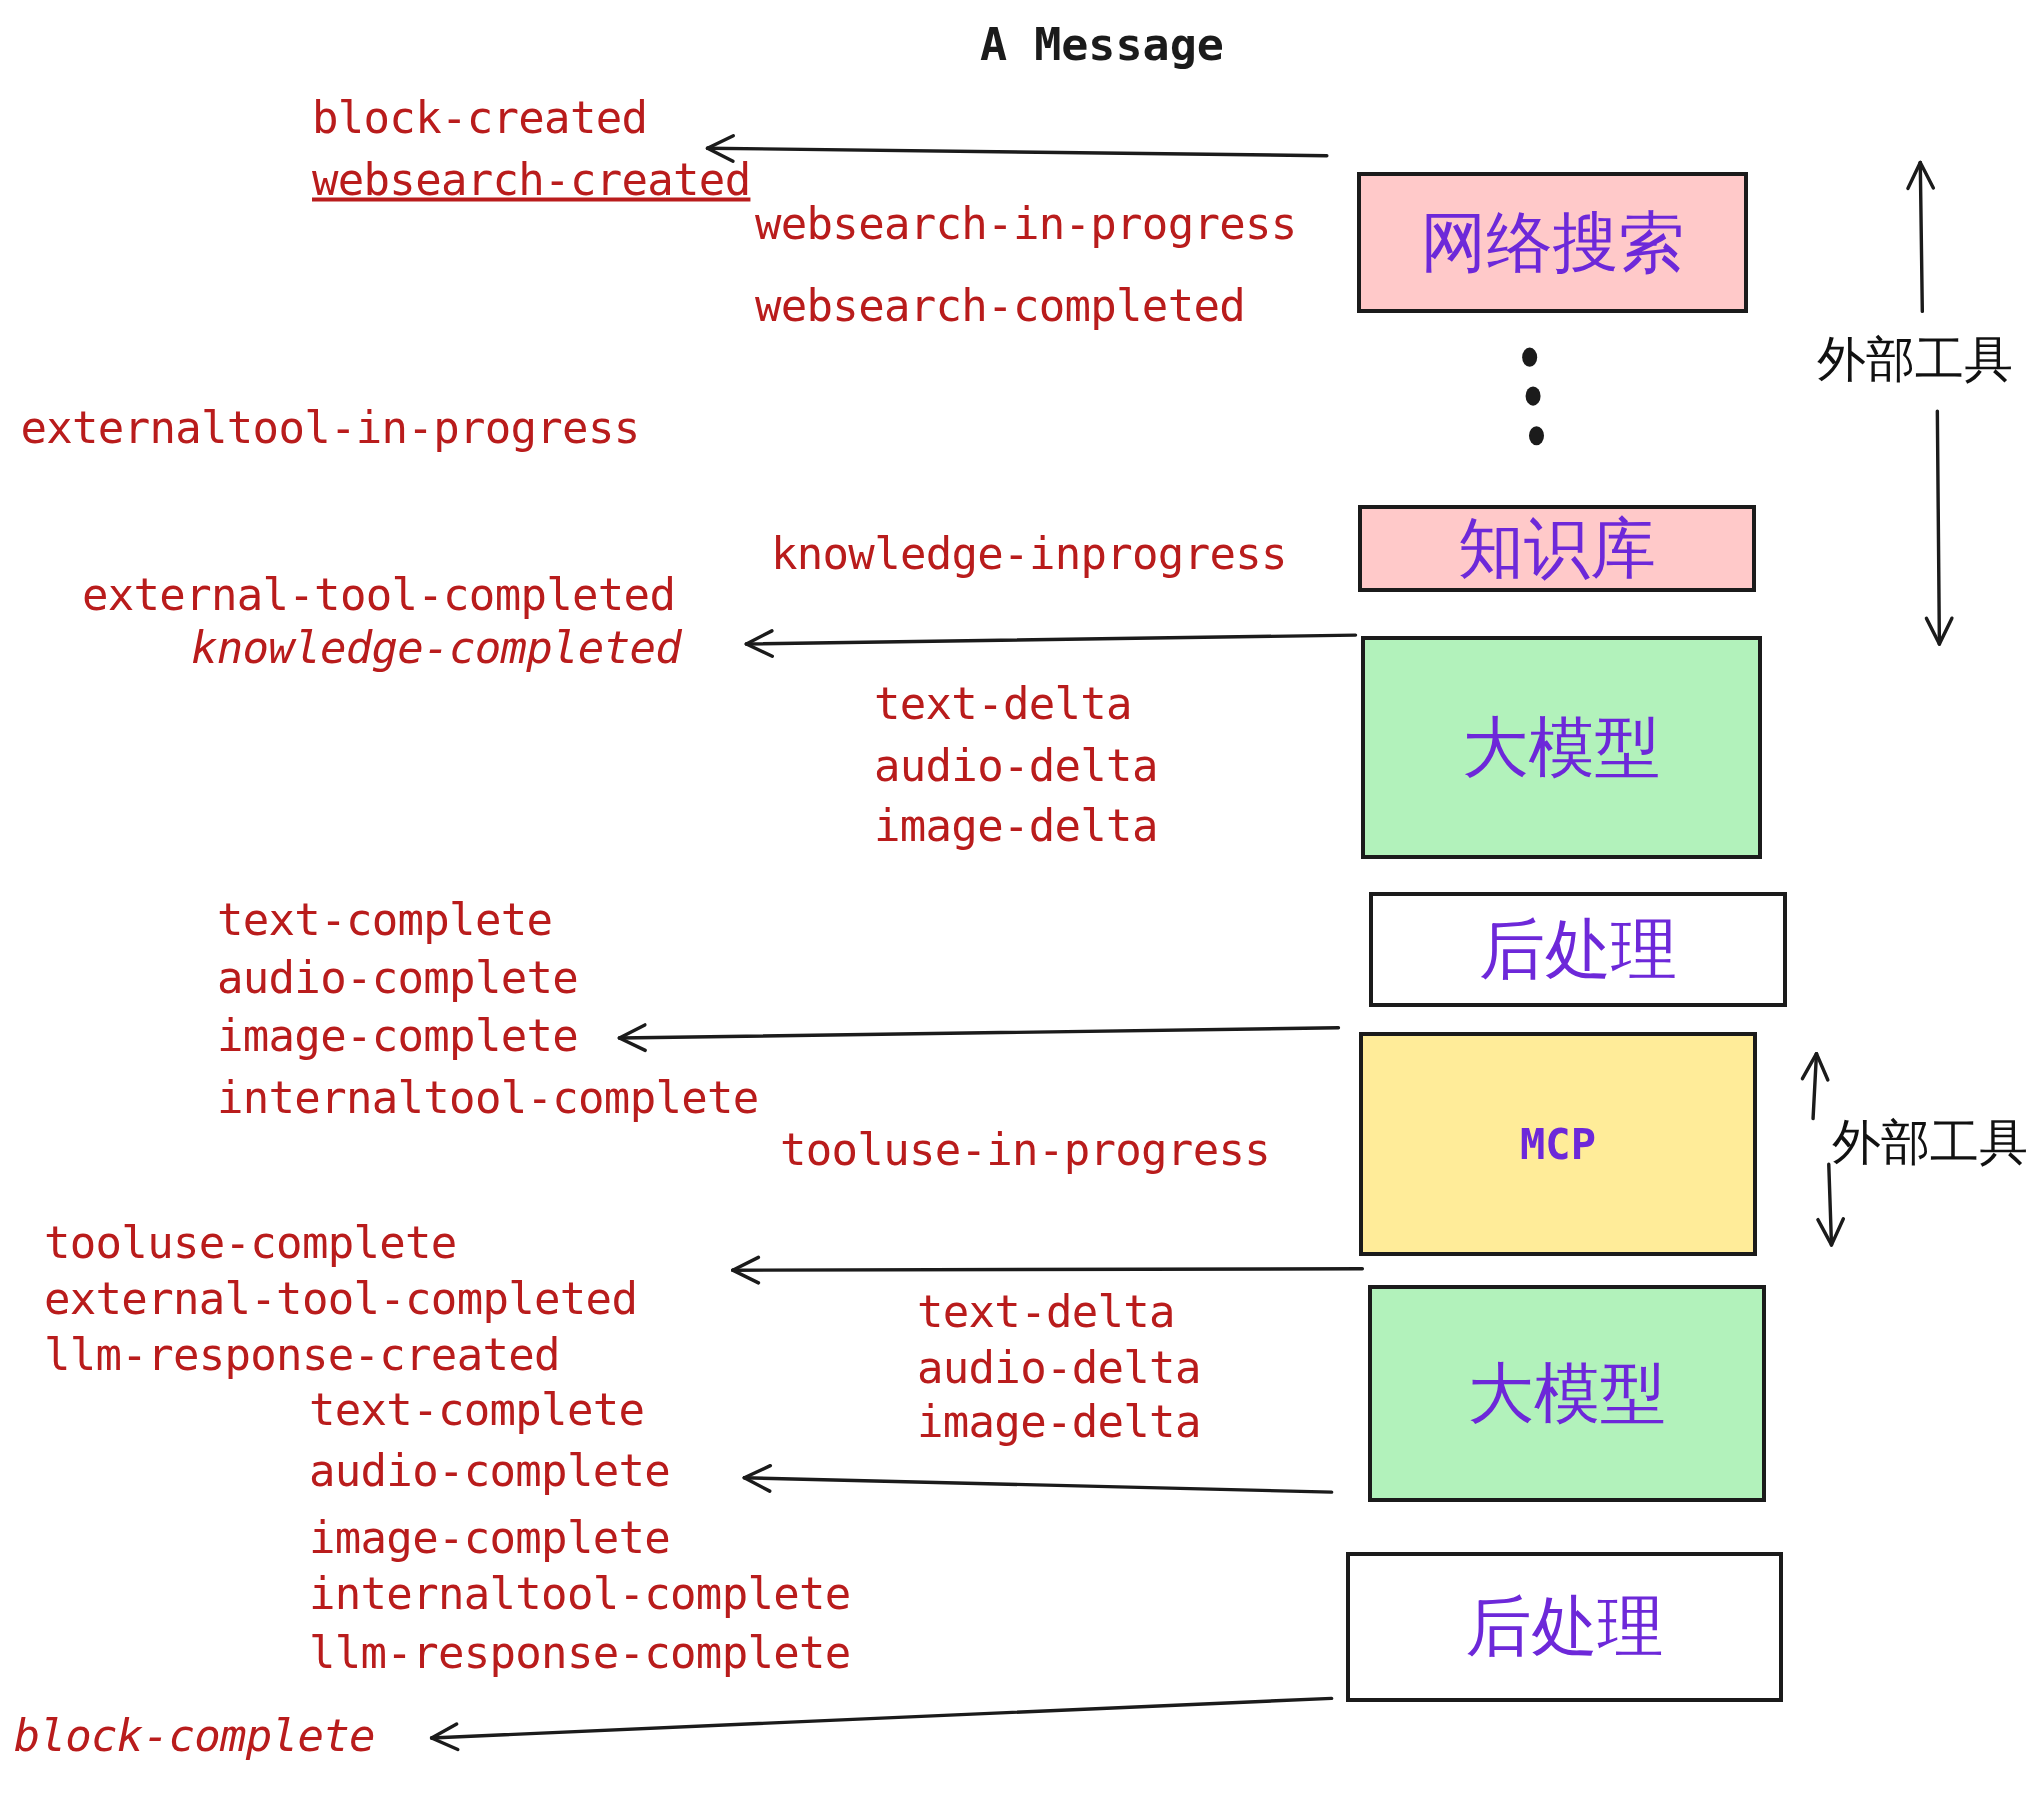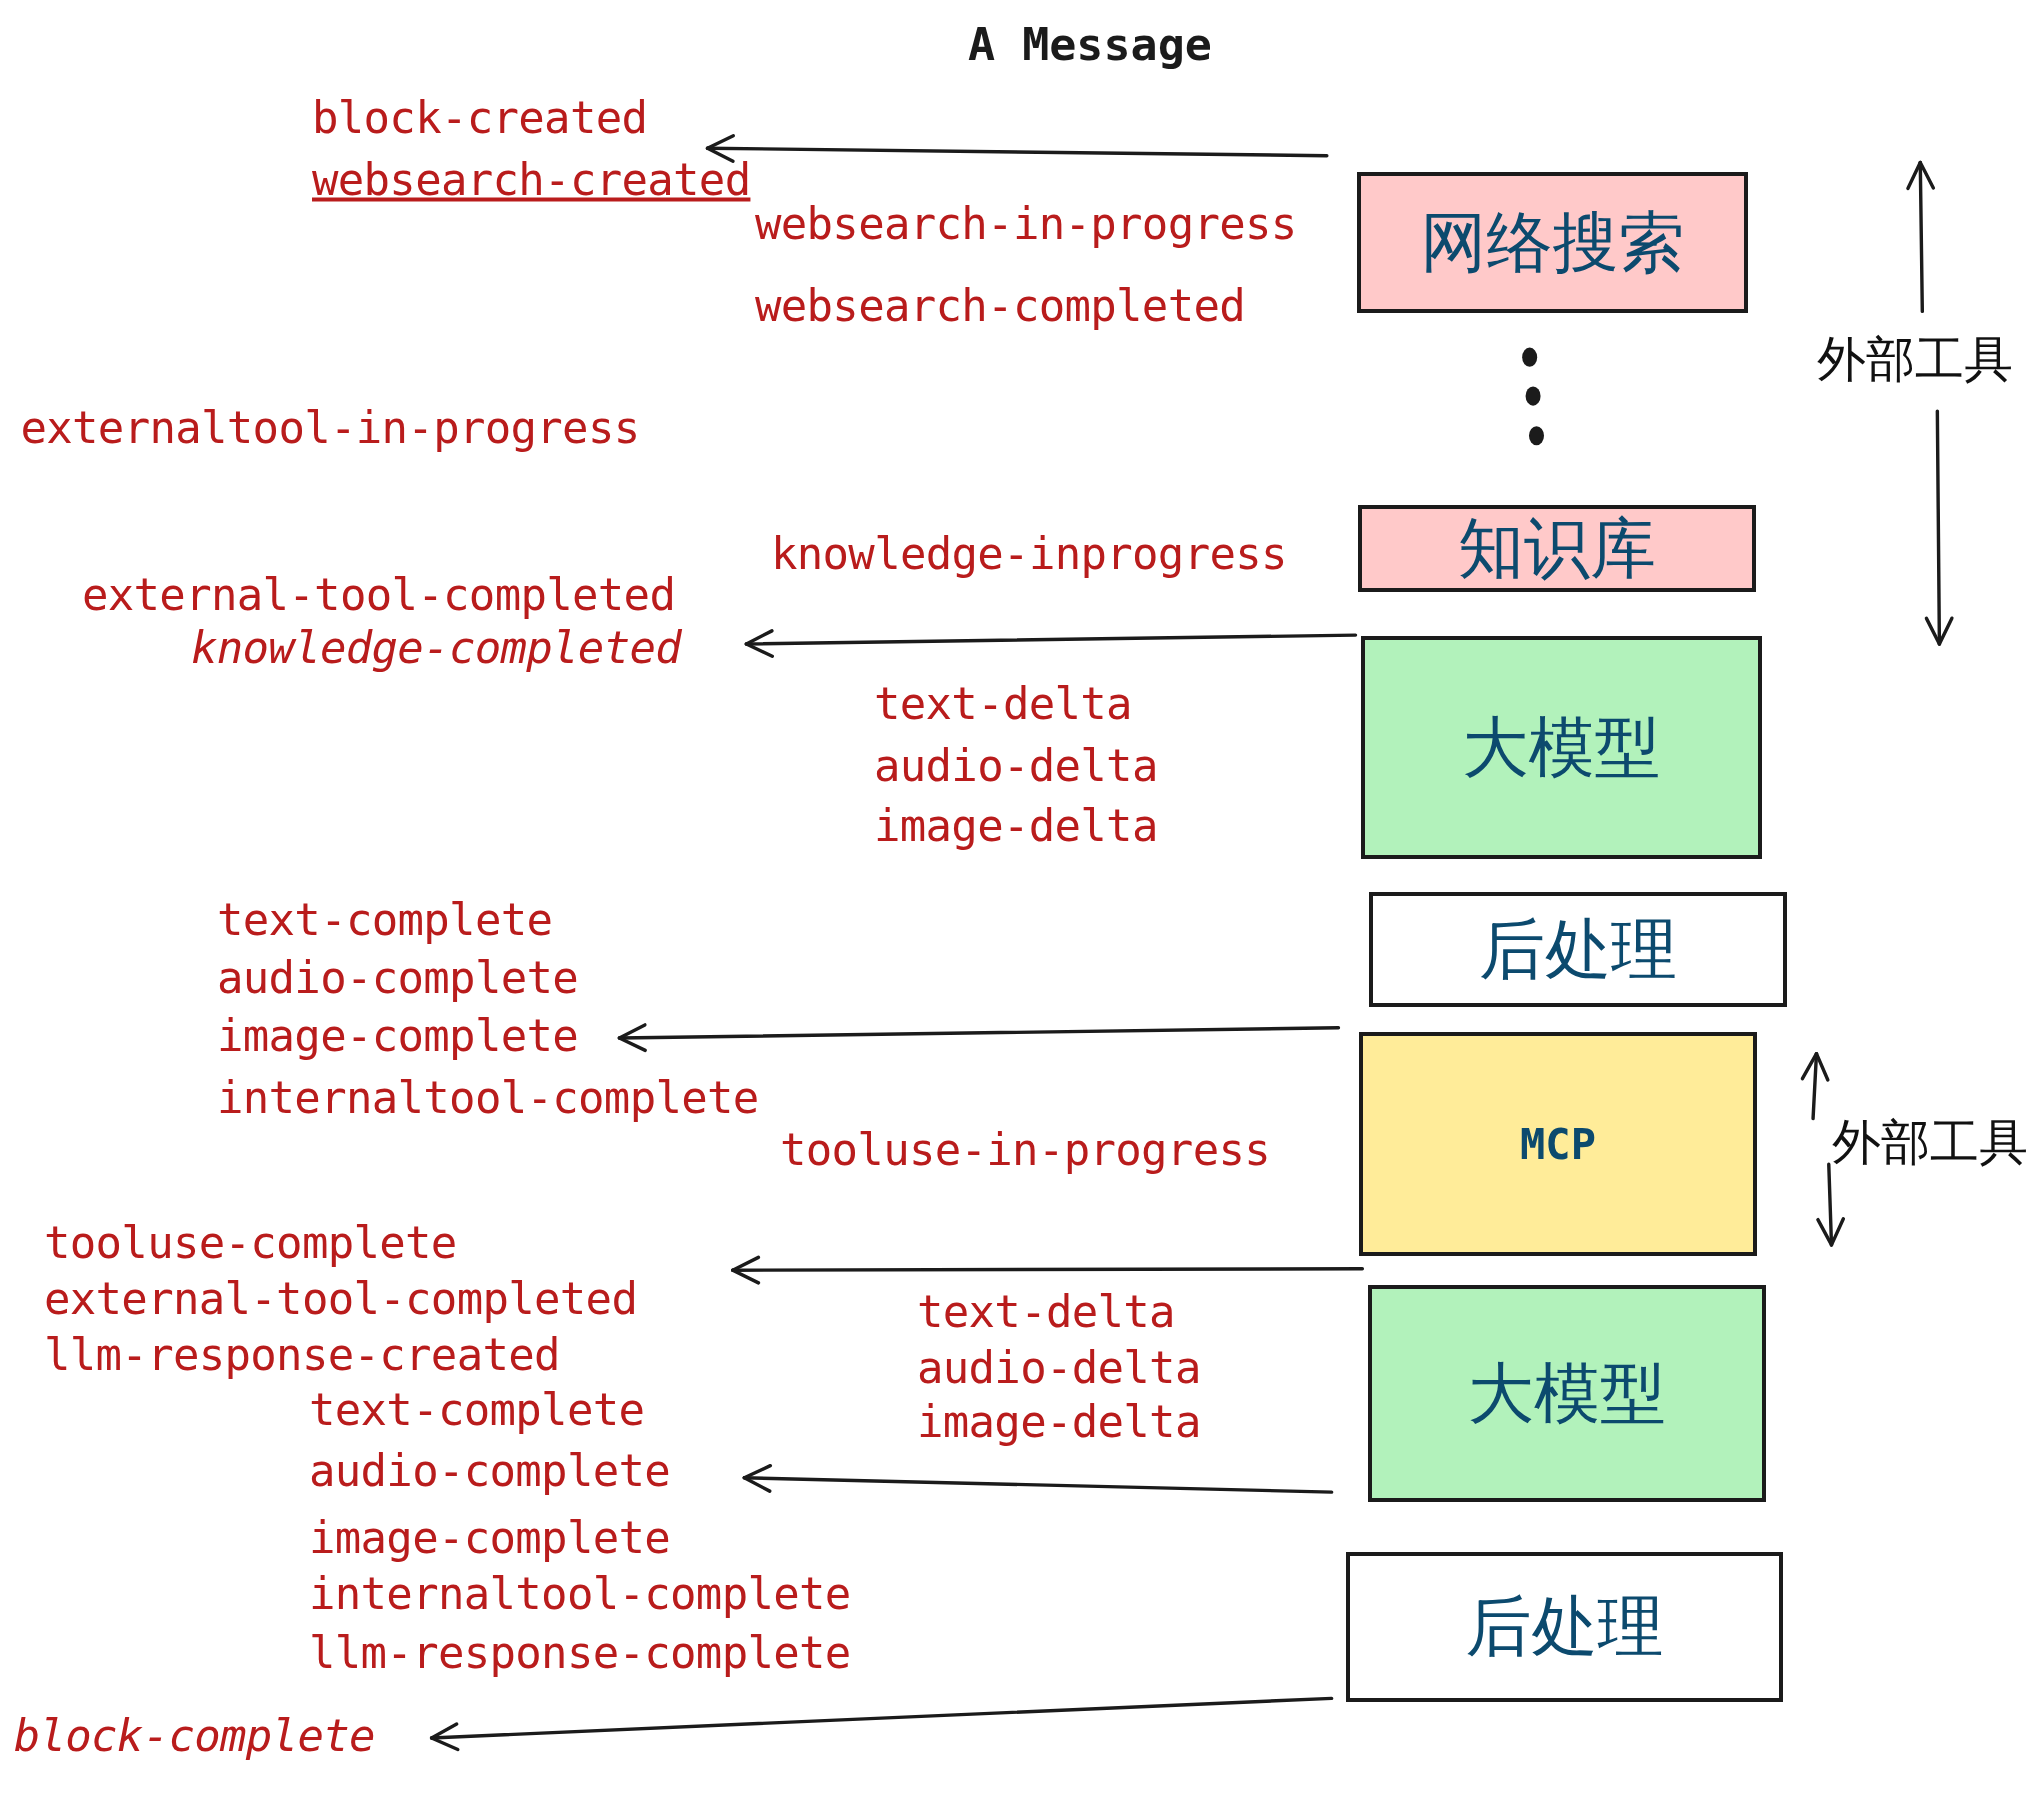--- a/index.html
+++ b/index.html
@@ -11,20 +11,21 @@
     font-family:"DejaVu Sans",sans-serif;
     color:#1b1b1b;
   }
   #title{
     position:absolute;
     font-family:"DejaVu Sans Mono",monospace;
     font-size:45px;
     font-weight:bold;
     white-space:nowrap;
     transform:translateY(-50%);
+    margin-left:12px;
   }
   .event{
     position:absolute;
     font-family:"DejaVu Sans Mono",monospace;
     font-size:44px;
     font-weight:500;
     letter-spacing:-0.7px;
     white-space:nowrap;
     transform:translateY(-50%);
     color:#b91c1c;
@@ -32,21 +33,21 @@
   .box{
     position:absolute;
     border:4.1px solid #1b1b1b;
     box-sizing:border-box;
     display:flex;align-items:center;justify-content:center;
   }
   .box .box-label{
     font-size:66px;
     font-weight:500;
     white-space:nowrap;
-    color:#0c4a6e;
+    color:#6d28d9;
   }
   .box .box-label.mono{
     font-family:"DejaVu Sans Mono",monospace;
     font-size:42px;
     font-weight:bold;
   }
   .annotation{
     position:absolute;
     font-size:49px;
     font-weight:500;

